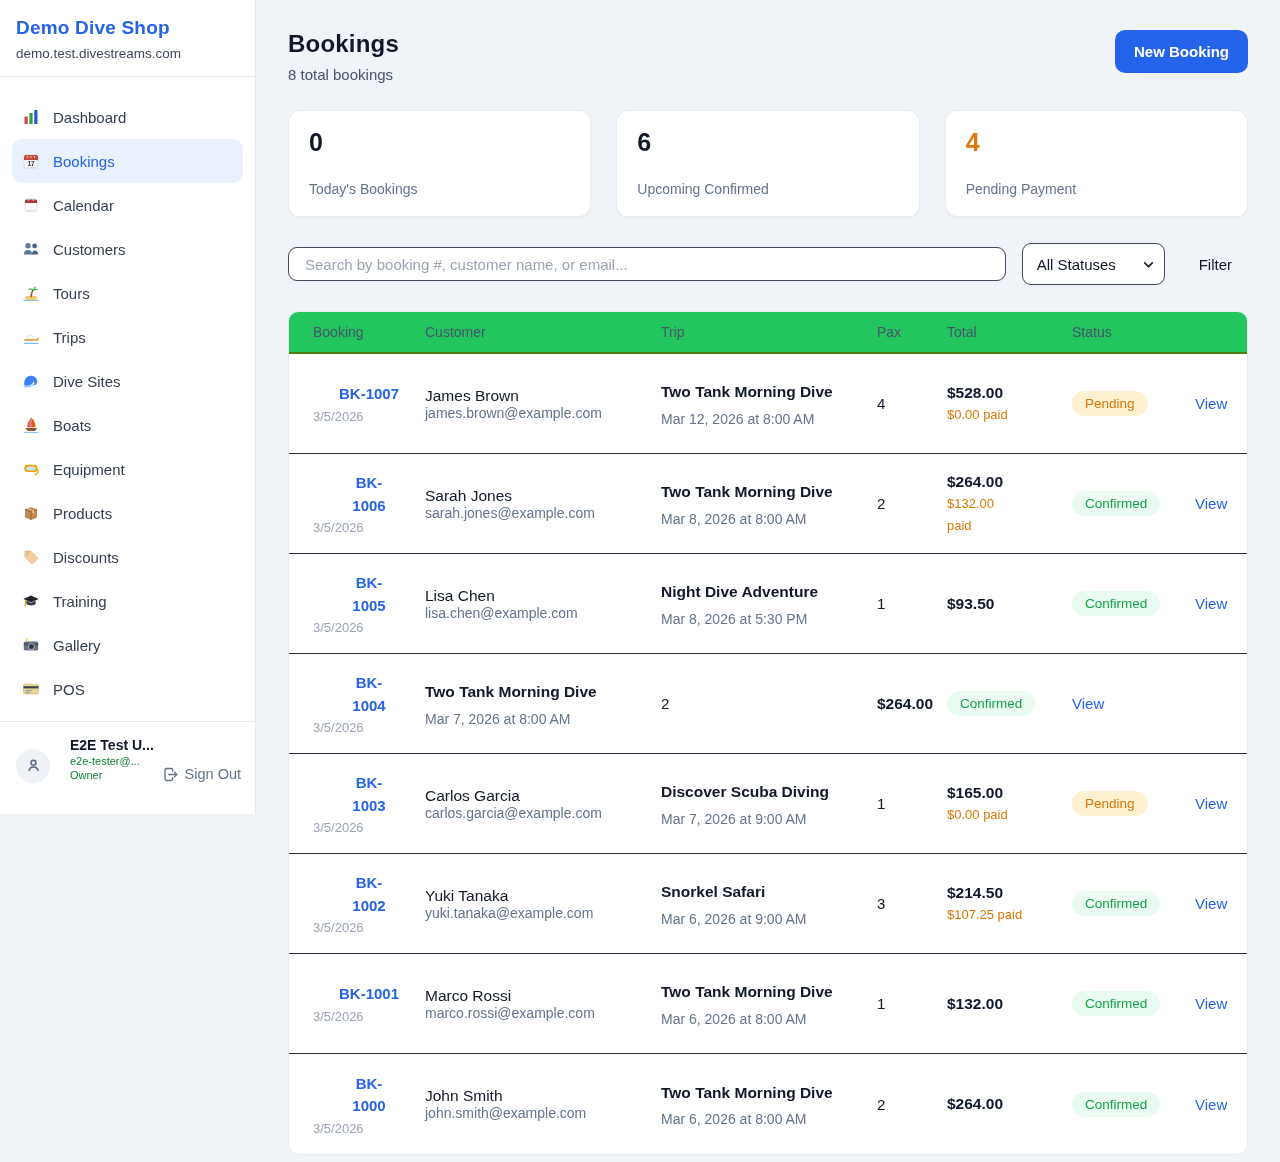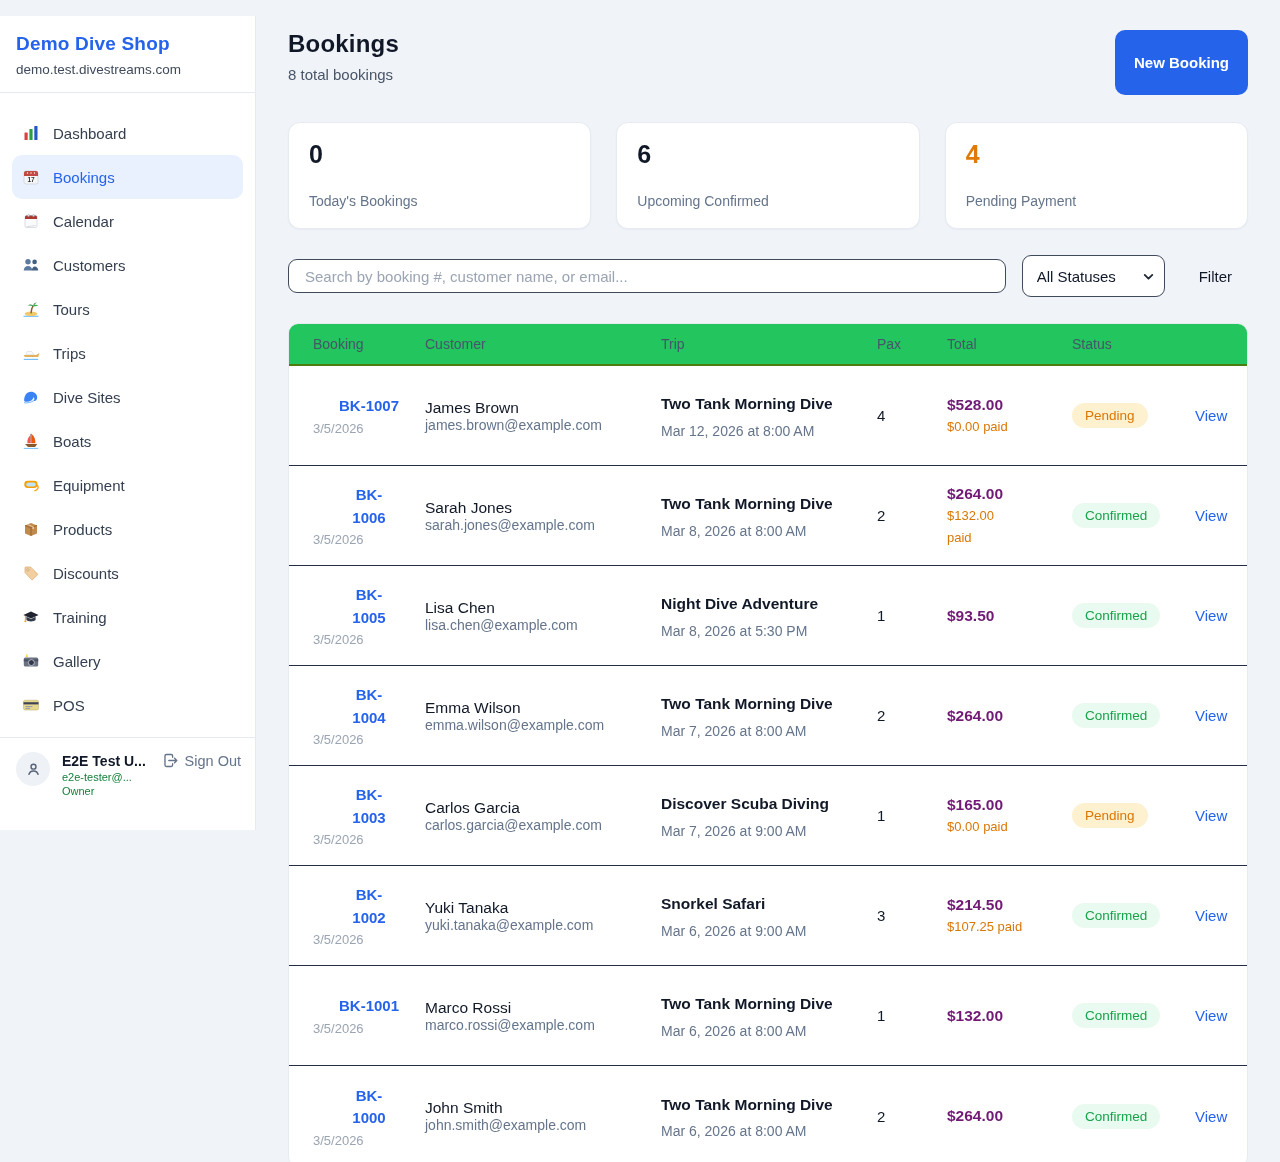--- a/index.html
+++ b/index.html
@@ -3,37 +3,37 @@
 <meta charset="utf-8">
 <style>
   * { margin:0; padding:0; box-sizing:border-box; }
   html,body { width:1280px; height:1162px; }
   body {
     font-family:"Liberation Sans","DejaVu Sans",sans-serif;
     background:#f0f3f8; color:#111827; position:relative; overflow:hidden;
   }
   
   .sidebar {
-    position:absolute; left:0; top:16px; width:256px; background:#ffffff;
+    position:absolute; left:0; top:0; width:256px; background:#ffffff;
     border-right:1px solid #e5e9f0;
   }
   .side-header { padding:17px 16px 15px; border-bottom:1px solid #e5e9f0; }
   .brand { font-size:19px; font-weight:800; color:#2563eb; letter-spacing:.2px; }
   .domain { font-size:13.5px; color:#3f4a5a; margin-top:7px; }
   .nav { padding:18px 12px 10px; }
   .nav-item {
     display:flex; align-items:center; gap:13px; height:44px; padding:0 10px;
     border-radius:10px; font-size:15px; color:#333e4f; cursor:pointer;
   }
   .nav-item.active { background:#e9f1fe; color:#2563eb; font-weight:500; }
   .nav-icon { width:18px; height:18px; flex:0 0 18px; display:flex; }
   .nav-icon svg { width:18px; height:18px; }
   .user-box {
     border-top:1px solid #e5e9f0; padding:14px 14px 31px 16px;
-    display:flex; align-items:flex-start; gap:12px;
+    display:flex; align-items:flex-end; gap:20px;
   }
   .avatar {
     width:34px; height:34px; border-radius:50%; background:#eef1f5;
     display:flex; align-items:center; justify-content:center; flex:0 0 34px;
   }
   .avatar svg { width:19px; height:19px; }
   .user-info { flex:1; min-width:0; line-height:1.3; }
   .user-name { font-size:14px; font-weight:700; color:#101828; white-space:nowrap; }
   .user-email, .user-role { font-size:11px; color:#15803d; white-space:nowrap; }
   .signout {
@@ -41,21 +41,21 @@
     color:#64748b; font-size:14.5px; font-family:inherit; cursor:pointer; white-space:nowrap;
   }
   .signout svg { width:17px; height:17px; }
   
   .main { position:absolute; left:256px; top:0; right:0; bottom:0; padding:30px 32px; }
   .page-header { display:flex; justify-content:space-between; align-items:flex-start; }
   .page-title { font-size:24px; font-weight:800; color:#101828; letter-spacing:.2px; }
   .page-subtitle { font-size:15px; color:#475569; margin-top:8px; }
   .btn-primary {
     background:#2563eb; color:#fff; border:none; border-radius:10px;
-    font-size:15px; font-weight:600; font-family:inherit; padding:24px 19px; cursor:pointer;
+    font-size:15px; font-weight:600; font-family:inherit; padding:13px 19px; cursor:pointer;
   }
   .stats { display:grid; grid-template-columns:1fr 1fr 1fr; gap:25px; margin-top:27px; }
   .stat-card {
     background:#fff; border:1px solid #e7ebf1; border-radius:12px; padding:17px 20px 19px;
     box-shadow:0 1px 2px rgba(16,24,40,.04);
   }
   .stat-value { font-size:25px; font-weight:700; color:#111827; }
   .stat-value.orange { color:#dd7b0a; }
   .stat-label { font-size:14px; color:#64748b; margin-top:24px; }
   .controls { display:flex; align-items:center; margin-top:26px; }
@@ -91,21 +91,21 @@
   .th { font-size:14px; color:#475569; }
   .trow { min-height:100px; border-bottom:1px solid #243041; }
   .trow:last-child { border-bottom:none; }
   .bk-id { font-size:15px; font-weight:700; color:#2563eb; line-height:1.5; text-decoration:none; display:block;text-align:center; }
   .bk-date { font-size:13px; color:#9aa4b2; margin-top:3px; }
   .cust-name { font-size:15.5px; color:#111827; }
   .cust-email { font-size:14px; color:#64748b; }
   .trip-name { font-size:15.5px; font-weight:600; color:#111827; max-width:172px; line-height:1.55; }
   .trip-when { font-size:14px; color:#64748b; margin-top:6px; }
   .pax-val { font-size:15px; color:#111827; }
-  .total-val { font-size:15.5px; font-weight:700; color:#701a75; }
+  .total-val { font-size:15.5px; font-weight:700; color:#0f172a; }
   .paid-line { font-size:13px; color:#d97706; margin-top:4px; line-height:1.35; }
   .badge { display:inline-block; padding:5px 13px; border-radius:999px; font-size:13.5px; }
   .badge.pending { background:#fdf1cf; color:#d97706; }
   .badge.confirmed { background:#e9faf0; color:#17a34a; }
   .view-link { color:#2563eb; font-size:15px; text-decoration:none; cursor:pointer; }
 </style>
 </head>
 <body>
 
 <aside class="sidebar">
@@ -415,24 +415,20 @@
         </div>
         <div class="trow">
           <div>
             <a class="bk-id" href="#">
               <span style="display:block">BK-</span>
               <span style="display:block">1004</span>
             </a>
             <div class="bk-date">3/5/2026</div>
           </div>
           <div>
-            <div class="cust-name">Emma Wilson</div>
-            <div class="cust-email">emma.wilson@example.com</div>
-          </div>
-          <div>
             <div class="trip-name">Two Tank Morning Dive</div>
             <div class="trip-when">Mar 7, 2026 at 8:00 AM</div>
           </div>
           <div class="pax-val">2</div>
           <div>
             <div class="total-val">$264.00</div>
           </div>
           <div><span class="badge confirmed">Confirmed</span></div>
           <a class="view-link" href="#">View</a>
         </div>

